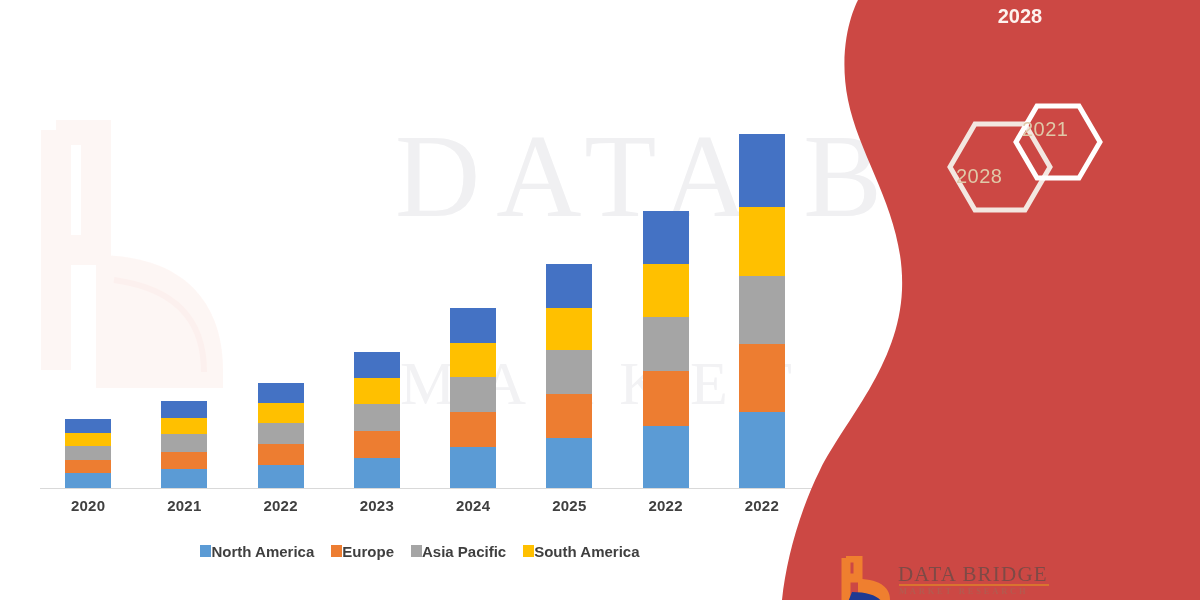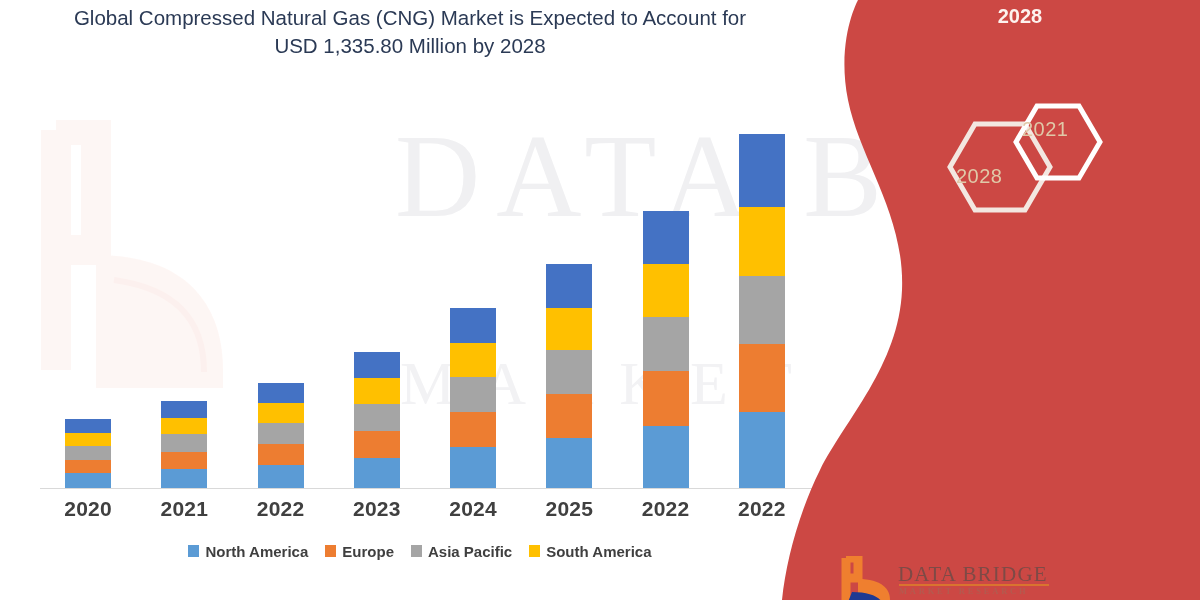--- a/index.html
+++ b/index.html
@@ -58,30 +58,30 @@
     width:46px;display:flex;flex-direction:column;justify-content:flex-end;
   }
   .seg{width:100%;}
 
   
   .xlabels{
     position:absolute;left:40px;top:497px;width:770px;height:26px;display:flex;
   }
   .xlab{
     flex:1 1 0;text-align:center;
-    font-size:21px;font-weight:700;color:#404040;
+    font-size:15px;font-weight:700;color:#404040;
     letter-spacing:.2px;
   }
 
   
   .legend{
     position:absolute;left:40px;top:538px;width:760px;height:26px;
     display:flex;align-items:center;justify-content:center;gap:17px;
   }
-  .lg-item{display:flex;align-items:center;gap:6px;}
+  .lg-item{display:flex;align-items:center;}
   .lg-swatch{width:11px;height:12px;flex:0 0 auto;}
   .lg-label{font-size:15px;font-weight:700;color:#3f3f3f;white-space:nowrap;}
 
   
   .red-panel{
     position:absolute;left:0;top:0;width:1200px;height:600px;
     pointer-events:none;
   }
   .red-title{
     position:absolute;left:855px;top:-26px;width:330px;
@@ -130,21 +130,20 @@
       <path d="M38 10 L38 250 M38 10 L78 10 L78 130 L38 130" fill="none" stroke="#fdeeea" stroke-width="30"></path>
       <path d="M78 135 C178 135 205 195 205 250 L205 268 L78 268 Z" fill="#fdeeea"></path>
       <path d="M96 160 C168 170 186 210 186 252" fill="none" stroke="#fbe3de" stroke-width="6"></path>
     </svg>
     <div class="wm-text">
       <div class="wm-databridge">DATA BRIDGE</div>
       <div class="wm-market">MARKET</div>
     </div>
   </div>
 
-  <div class="chart-title">Global Compressed Natural Gas (CNG) Market is Expected to Account for USD 1,335.80 Million by 2028</div>
 
   <div class="axis-line"></div>
 
   <div class="bars" id="bars">
       <div class="bar-col">
         <div class="bar">
           <div class="seg" title="Middle East and Africa 2020" style="height: 13.8146px; background: rgb(68, 114, 196);"></div>
           <div class="seg" title="South America 2020" style="height: 12.9512px; background: rgb(255, 192, 0);"></div>
           <div class="seg" title="Asia Pacific 2020" style="height: 13.8146px; background: rgb(165, 165, 165);"></div>
           <div class="seg" title="Europe 2020" style="height: 13.8146px; background: rgb(237, 125, 49);"></div>

